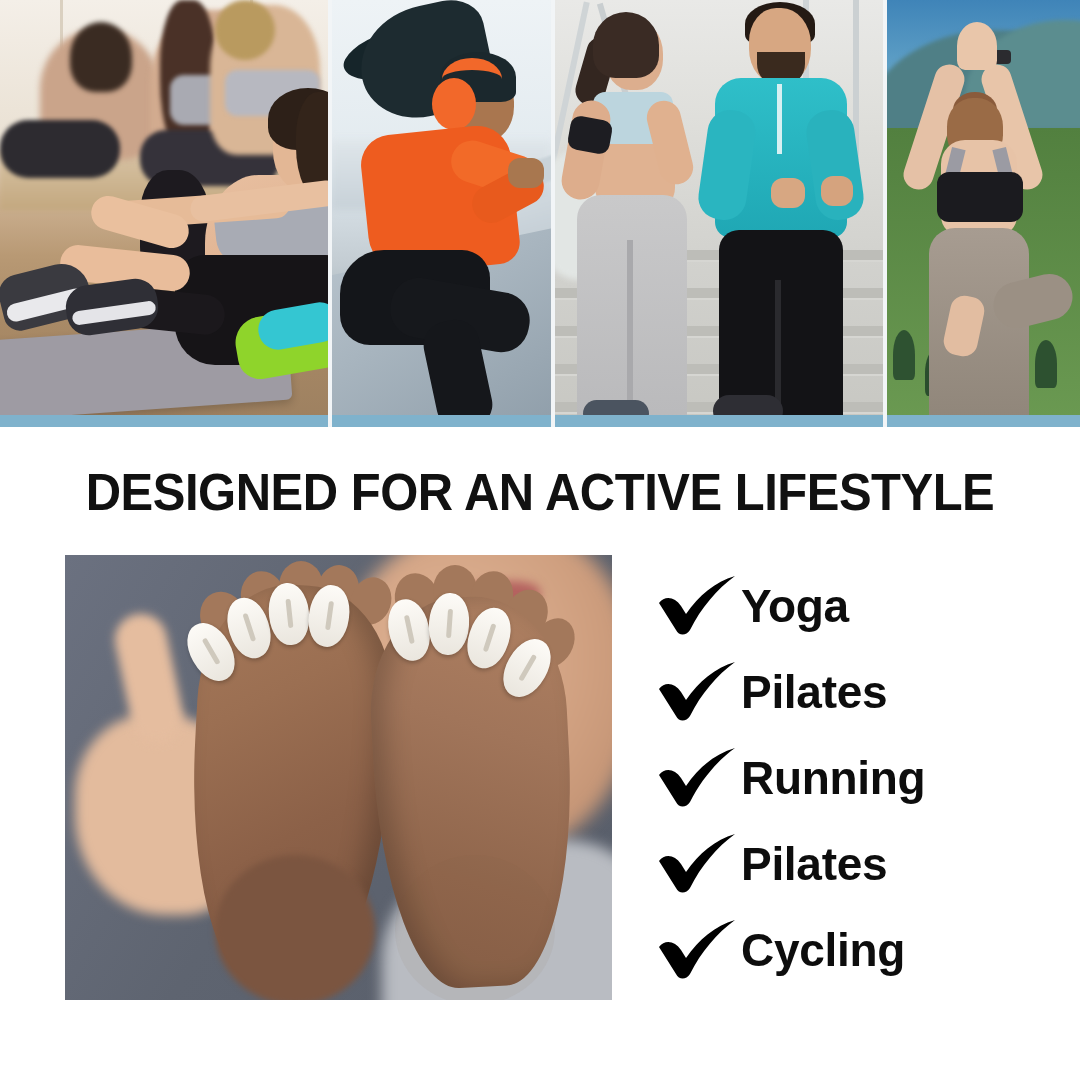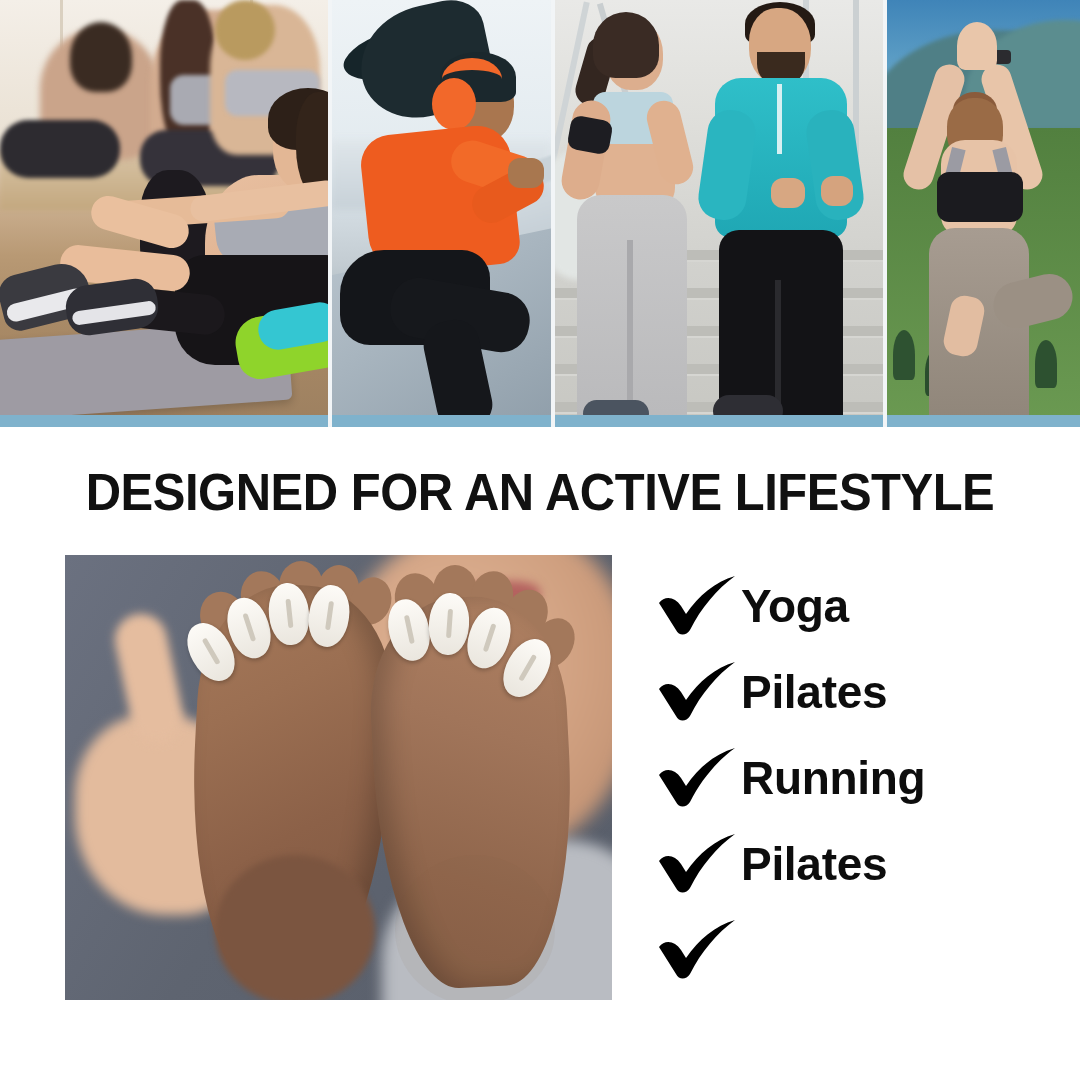--- a/index.html
+++ b/index.html
@@ -410,17 +410,18 @@
       </span>
       <span class="lbl">Pilates</span>
     </div>
 
     <div class="crow">
       <span class="tick">
         <svg width="86" height="62" viewBox="0 0 86 62" aria-hidden="true">
           <path d="M4 28 C10 20, 20 22, 26 31 L31 39 C44 20, 60 7, 80 1 C62 14, 46 33, 35 55 C31 61, 24 61, 21 55 Z" fill="#000"></path>
         </svg>
       </span>
+      <span class="lbl">Cycling</span>
     </div>
 
   </div>
 
 </div>
 
 </body></html>

